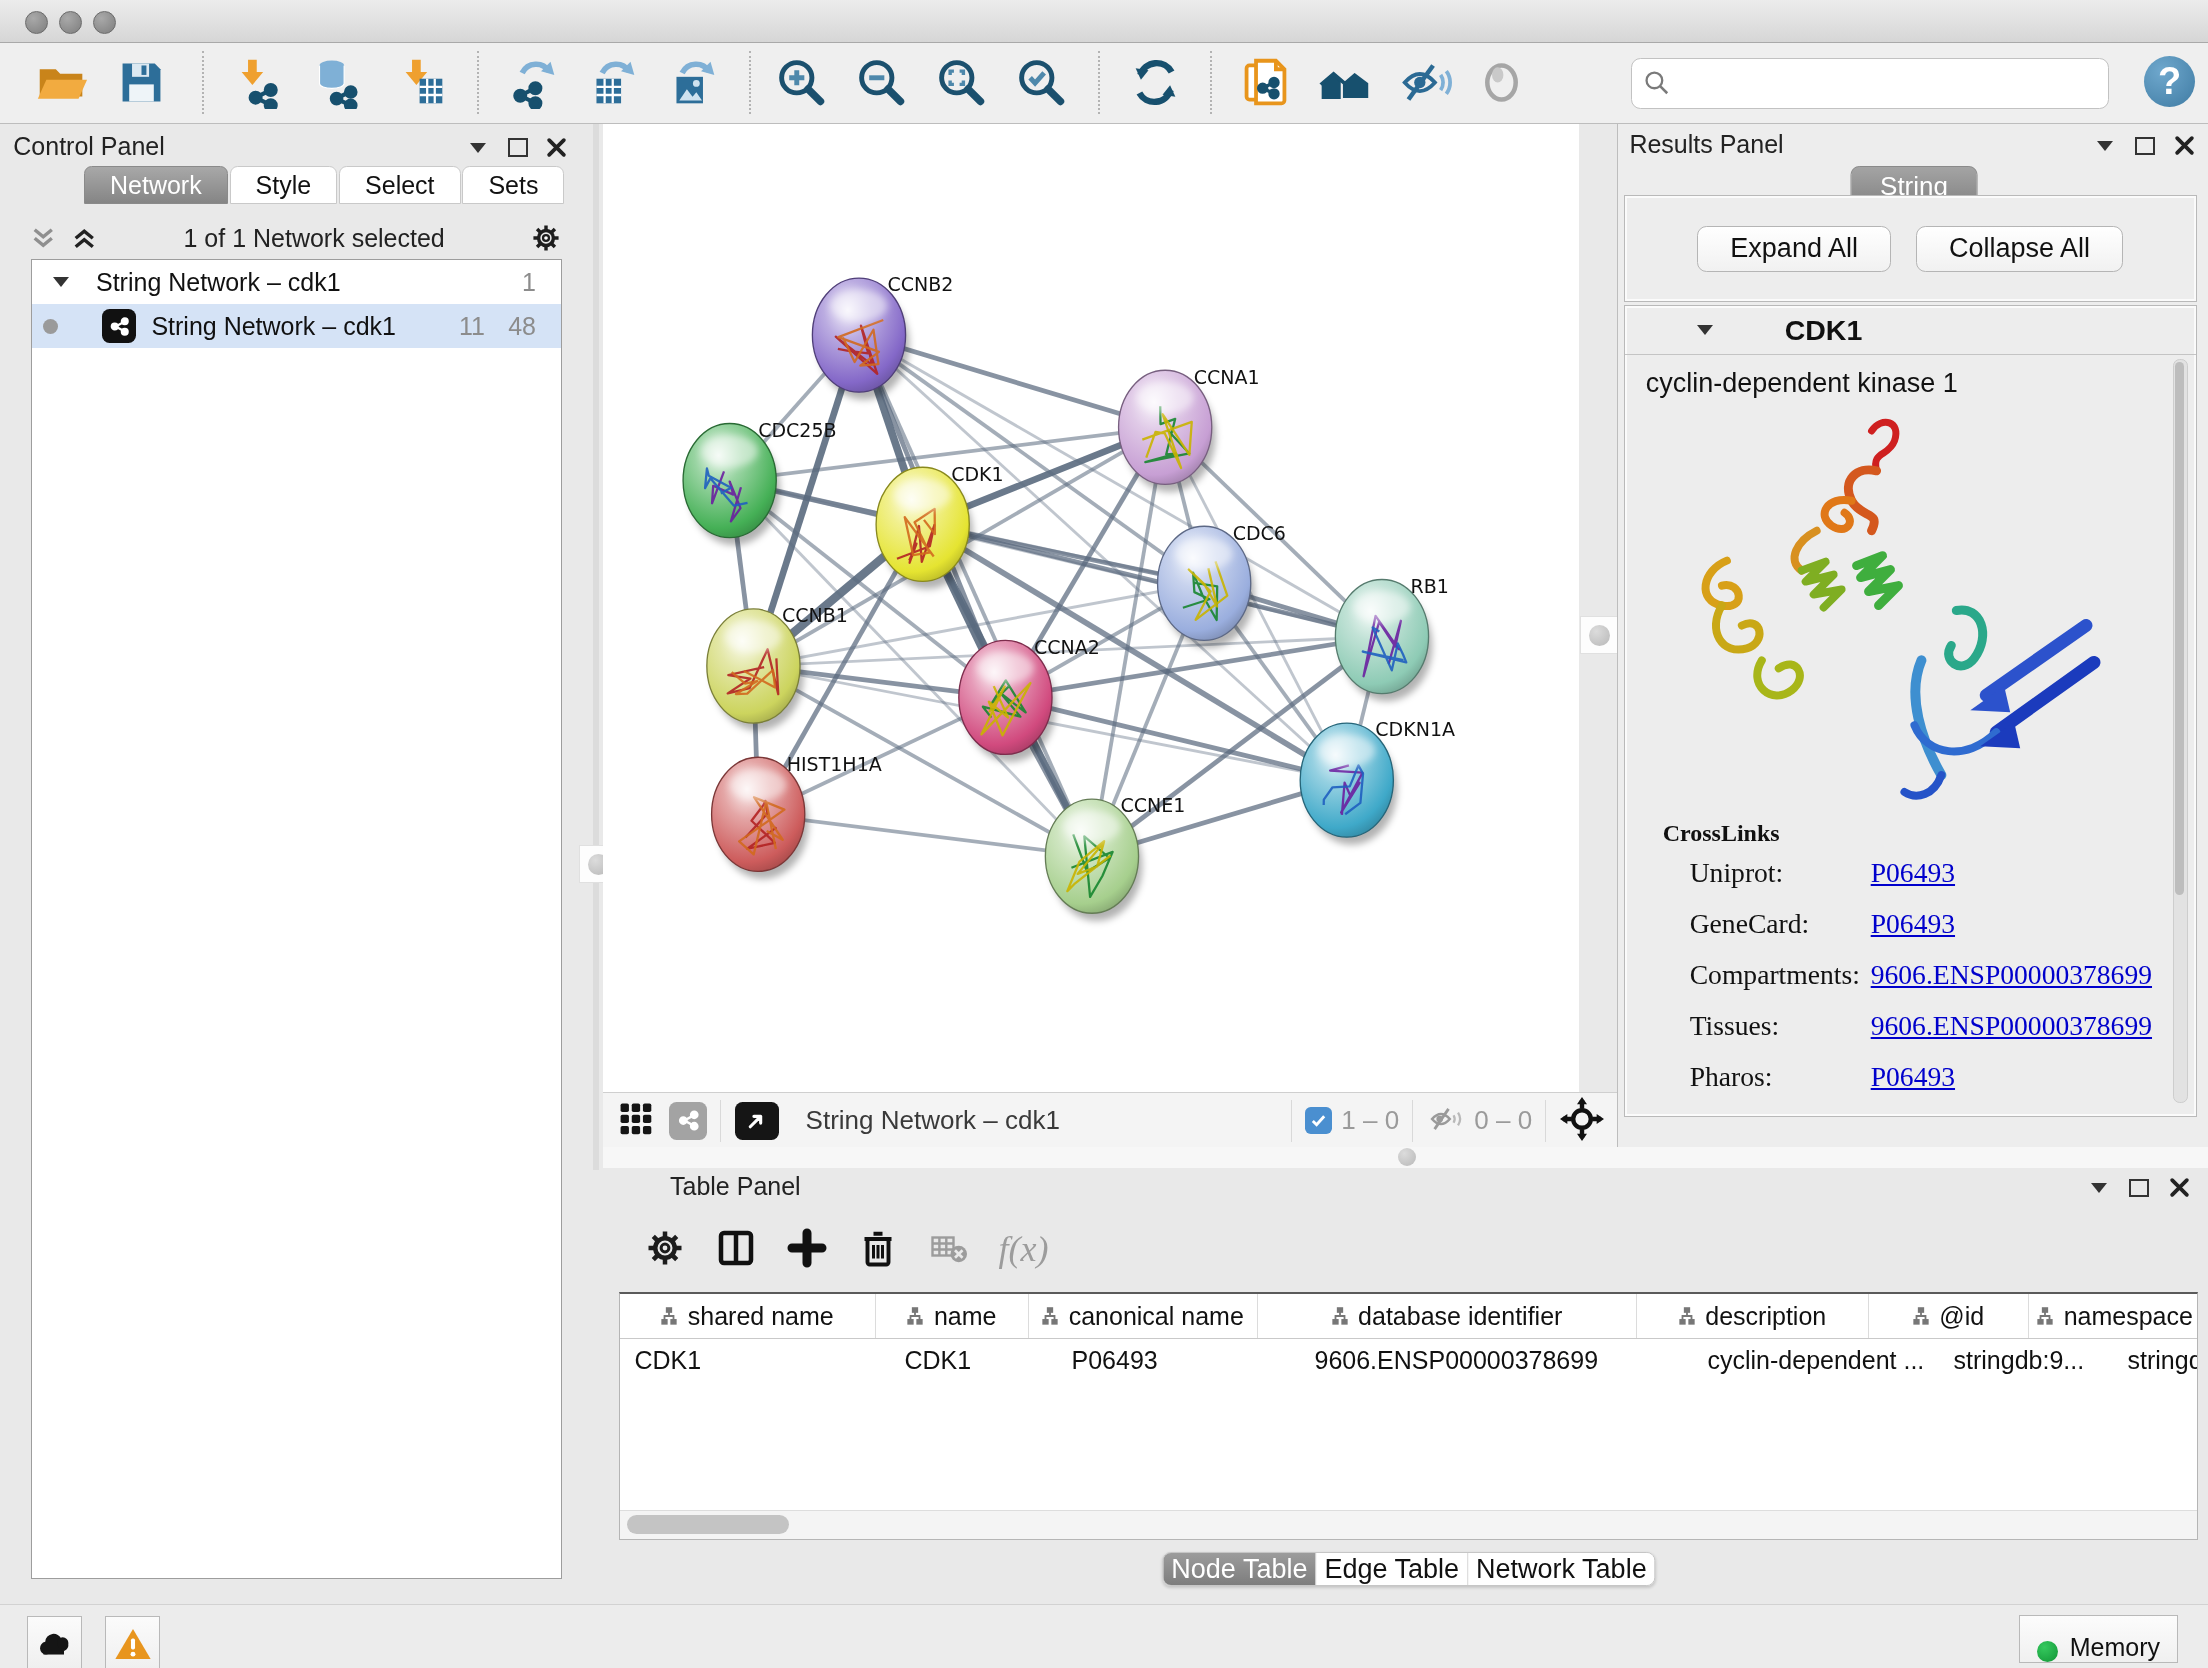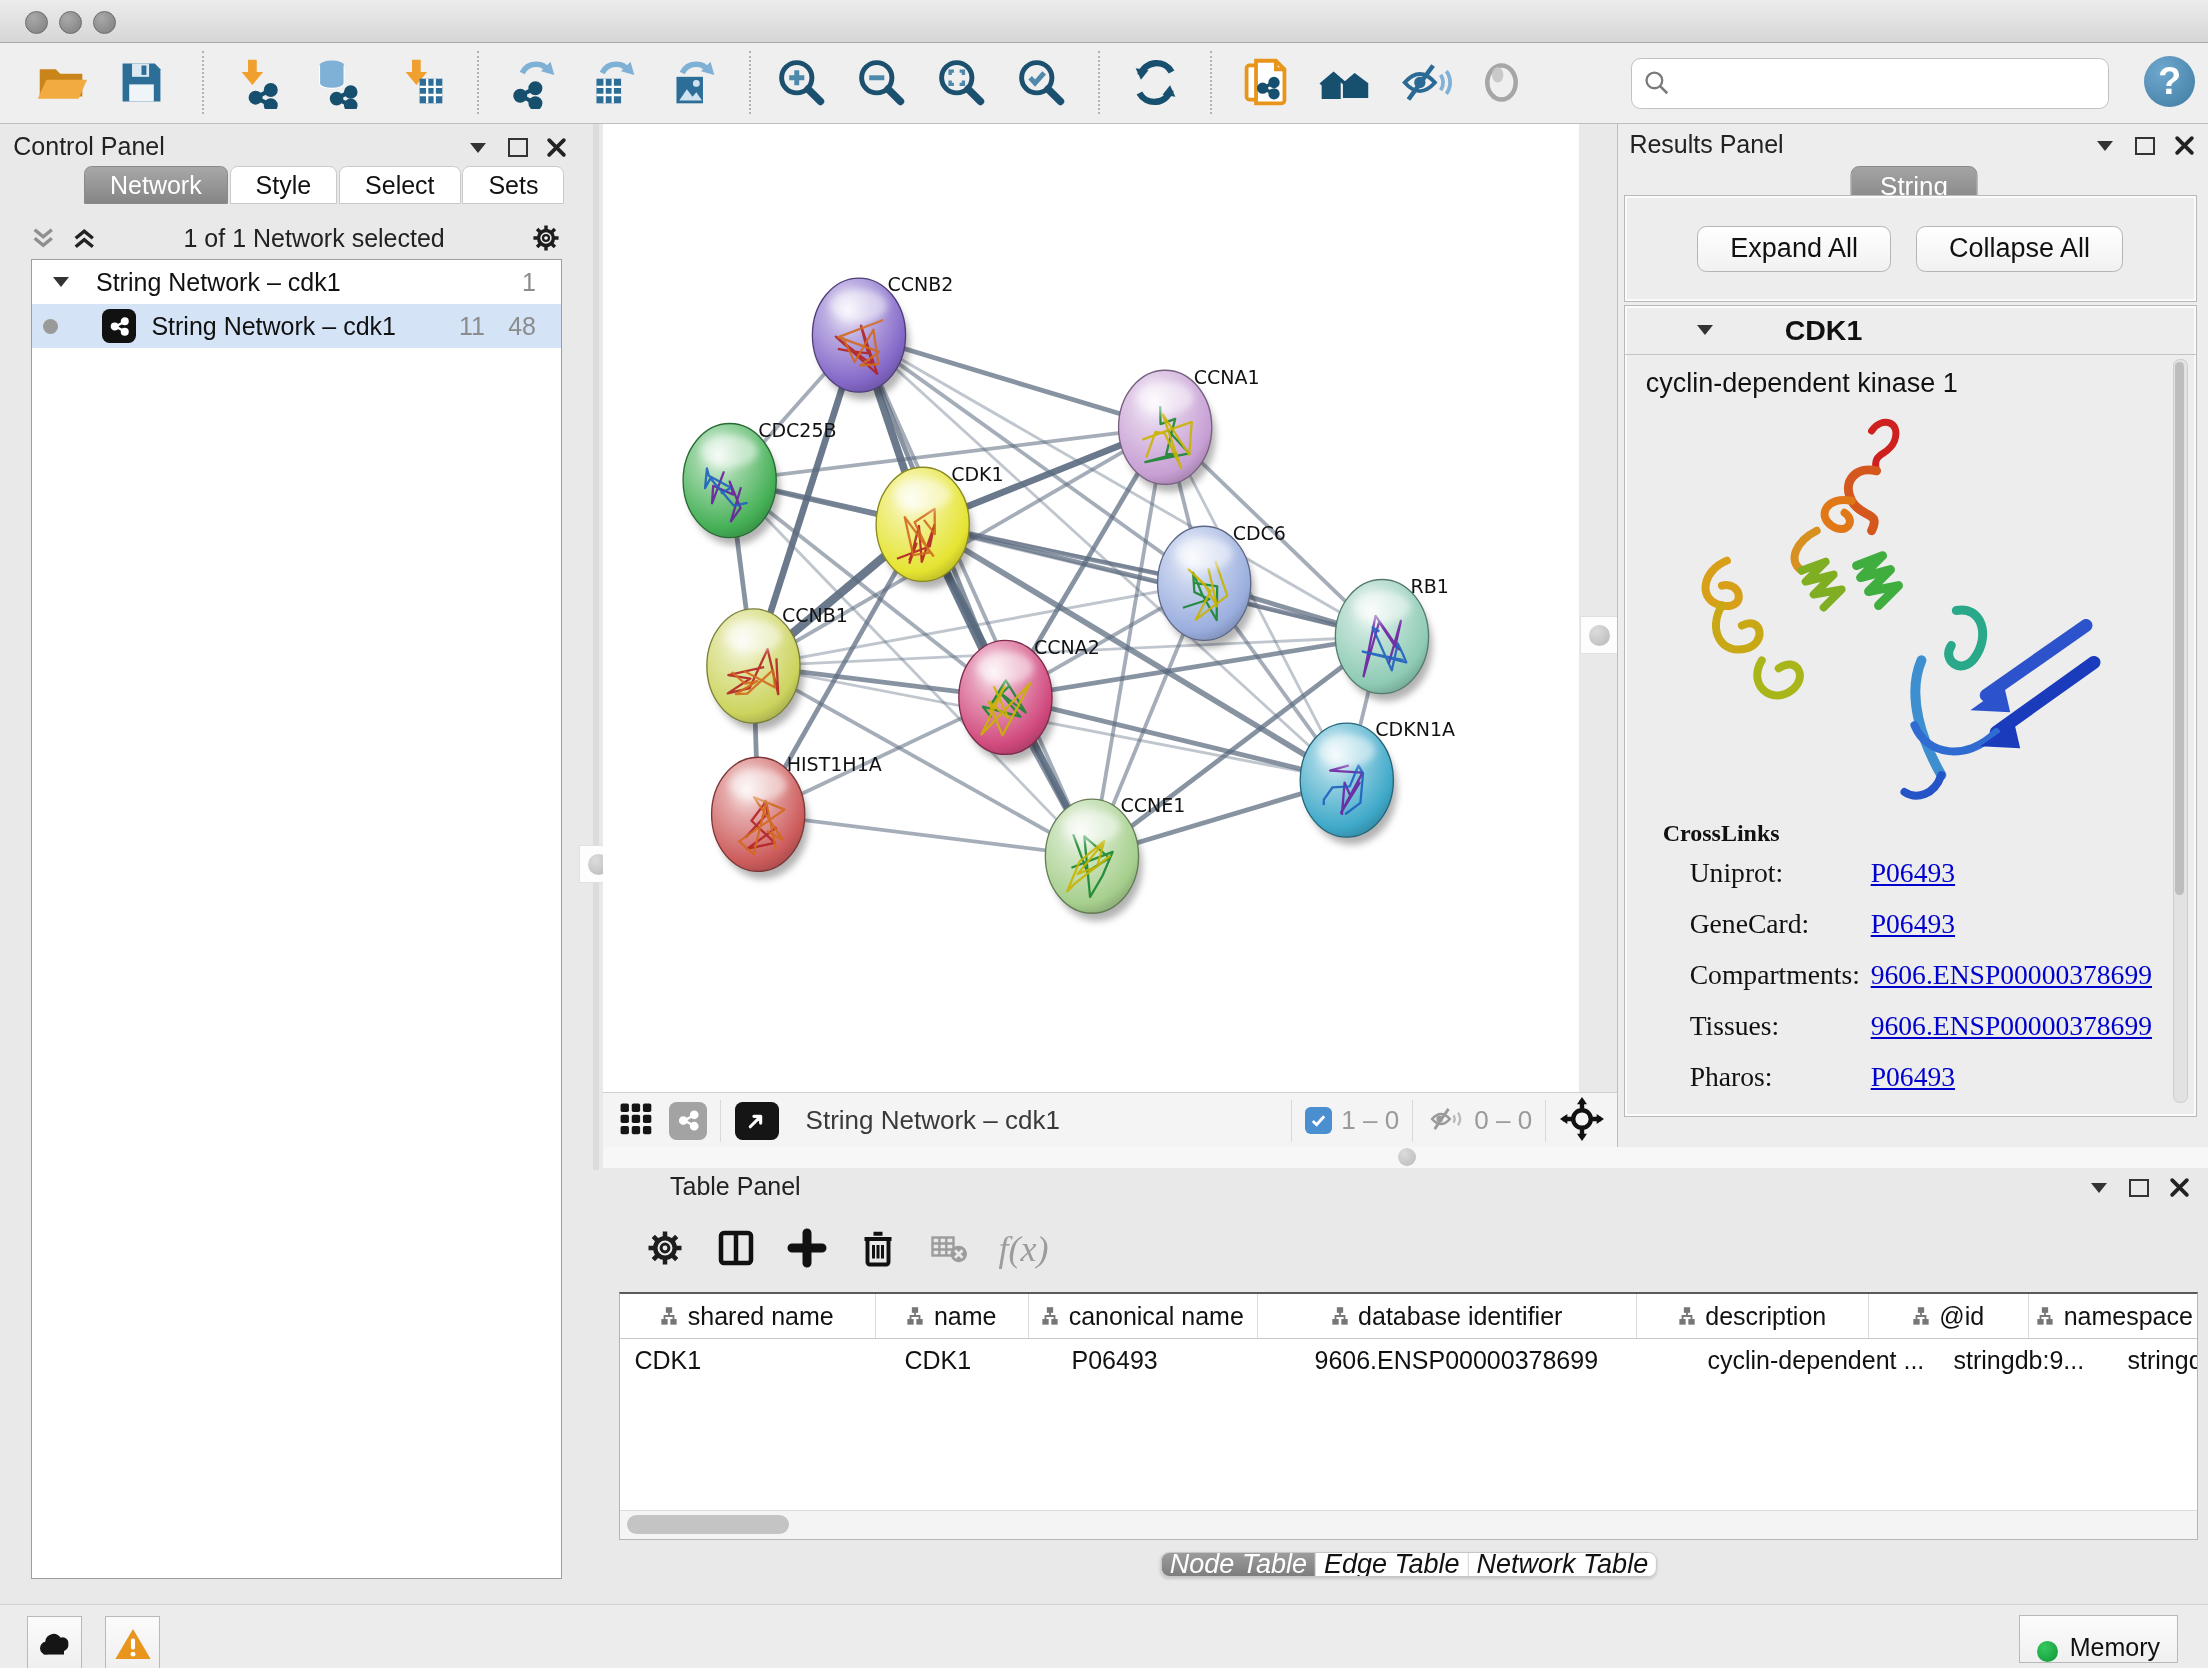--- a/index.html
+++ b/index.html
@@ -70,21 +70,21 @@
   #tp-header{position:absolute;left:17px;right:11.4px;top:3.8px;height:32px;margin-left:44px;}
   #tp-toolbar{position:absolute;left:9.5px;top:44px;height:74px;display:flex;align-items:center;gap:29px;padding-left:25px;}
   #tp-table{position:absolute;left:9.5px;top:124px;width:1577px;height:245px;background:#fff;border:1px solid #b5b5b5;border-top:2.9px solid #5a5a5a;overflow:hidden;}
   #tp-colheads{display:flex;height:44px;border-bottom:1px solid #c9c9c9;}
   .colhead{display:flex;align-items:center;justify-content:center;gap:9.5px;border-right:1px solid #dcdcdc;font-size:25px;color:#111;overflow:hidden;white-space:nowrap;}
   #tp-row{display:flex;height:42px;}
   .cell{display:flex;align-items:center;padding-left:15px;font-size:25px;color:#111;overflow:hidden;white-space:nowrap;}
   #tp-hscroll{position:absolute;left:0px;bottom:0px;width:100%;height:28.5px;background:#f4f4f4;border-top:1px solid #ddd;}
   #tp-hthumb{position:absolute;left:7.6px;top:4.8px;width:162px;height:19px;border-radius:9.5px;background:#c4c4c4;}
   #tp-tabs{position:absolute;left:50%;transform:translateX(-50%);top:384px;display:flex;border:1px solid #c6c6c6;border-radius:8.6px;overflow:hidden;box-shadow:0 1.9px 2.9px rgba(0,0,0,.15);}
-  .seg{height:23px;padding:0 8px;display:flex;align-items:center;font-size:27px;background:#fff;color:#111;border-right:1px solid #cfcfcf;font-style:italic;}
+  .seg{height:32px;padding:0 8px;display:flex;align-items:center;font-size:27px;background:#fff;color:#111;border-right:1px solid #cfcfcf;}
   .seg:last-child{border-right:none;}
   .seg.active{background:linear-gradient(#9c9c9c,#7d7d7d);color:#fff;}
   
   #statusbar{left:0;top:1604px;width:2208px;height:65px;background:#ececec;border-top:1.9px solid #d2d2d2;}
   .sb-btn{position:absolute;top:11.4px;width:53px;height:53px;background:linear-gradient(#fbfbfb,#efefef);border:1.9px solid #b9b9b9;display:flex;align-items:center;justify-content:center;}
   #memory-btn{position:absolute;right:30px;top:9.5px;height:46px;padding:0 17px;background:linear-gradient(#fcfcfc,#f0f0f0);border:1.9px solid #b9b9b9;display:flex;align-items:flex-end;gap:11.4px;font-size:25px;color:#111;}
   #memory-dot{width:21px;height:21px;border-radius:50%;background:radial-gradient(circle at 35% 30%,#35c95e,#119436);}
 </style>
 </head>
 <body>

